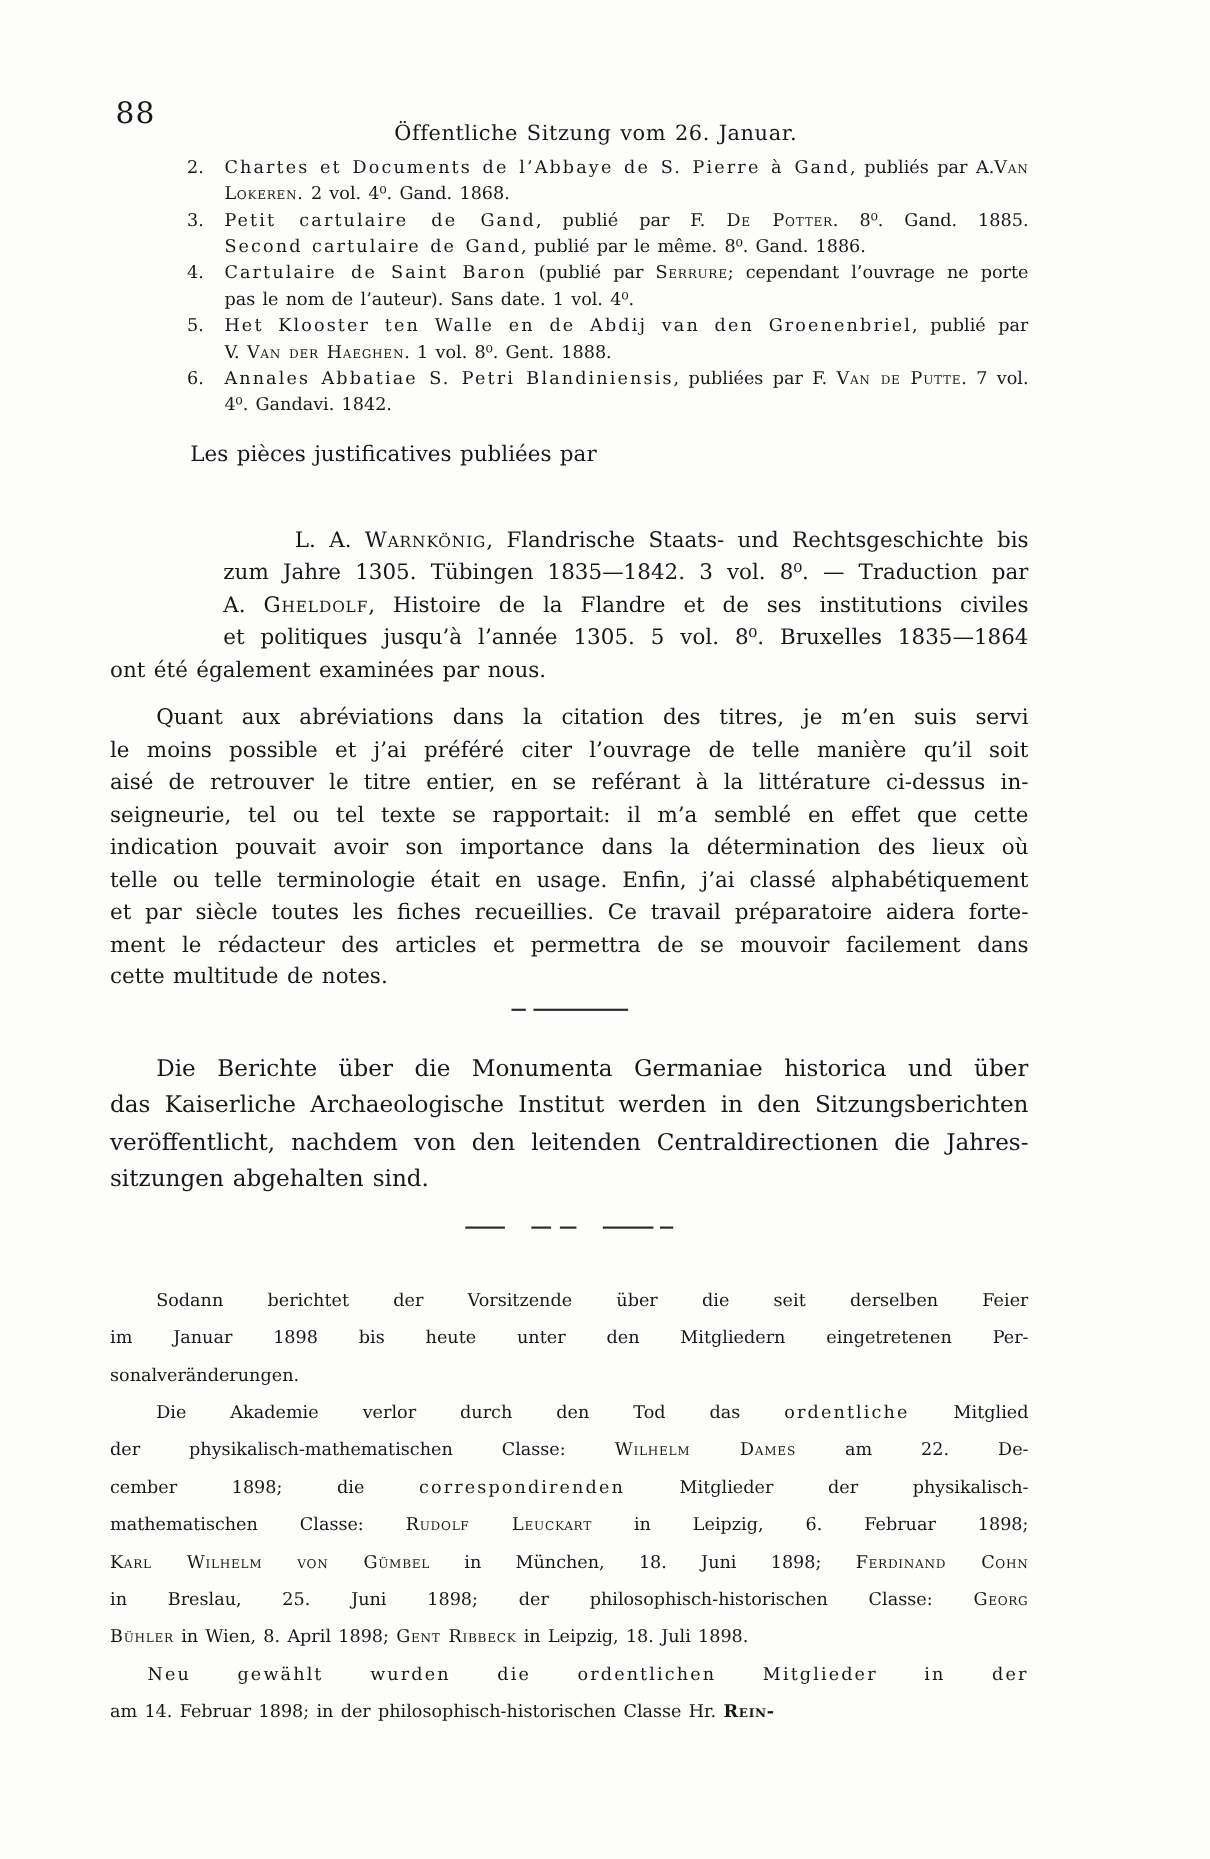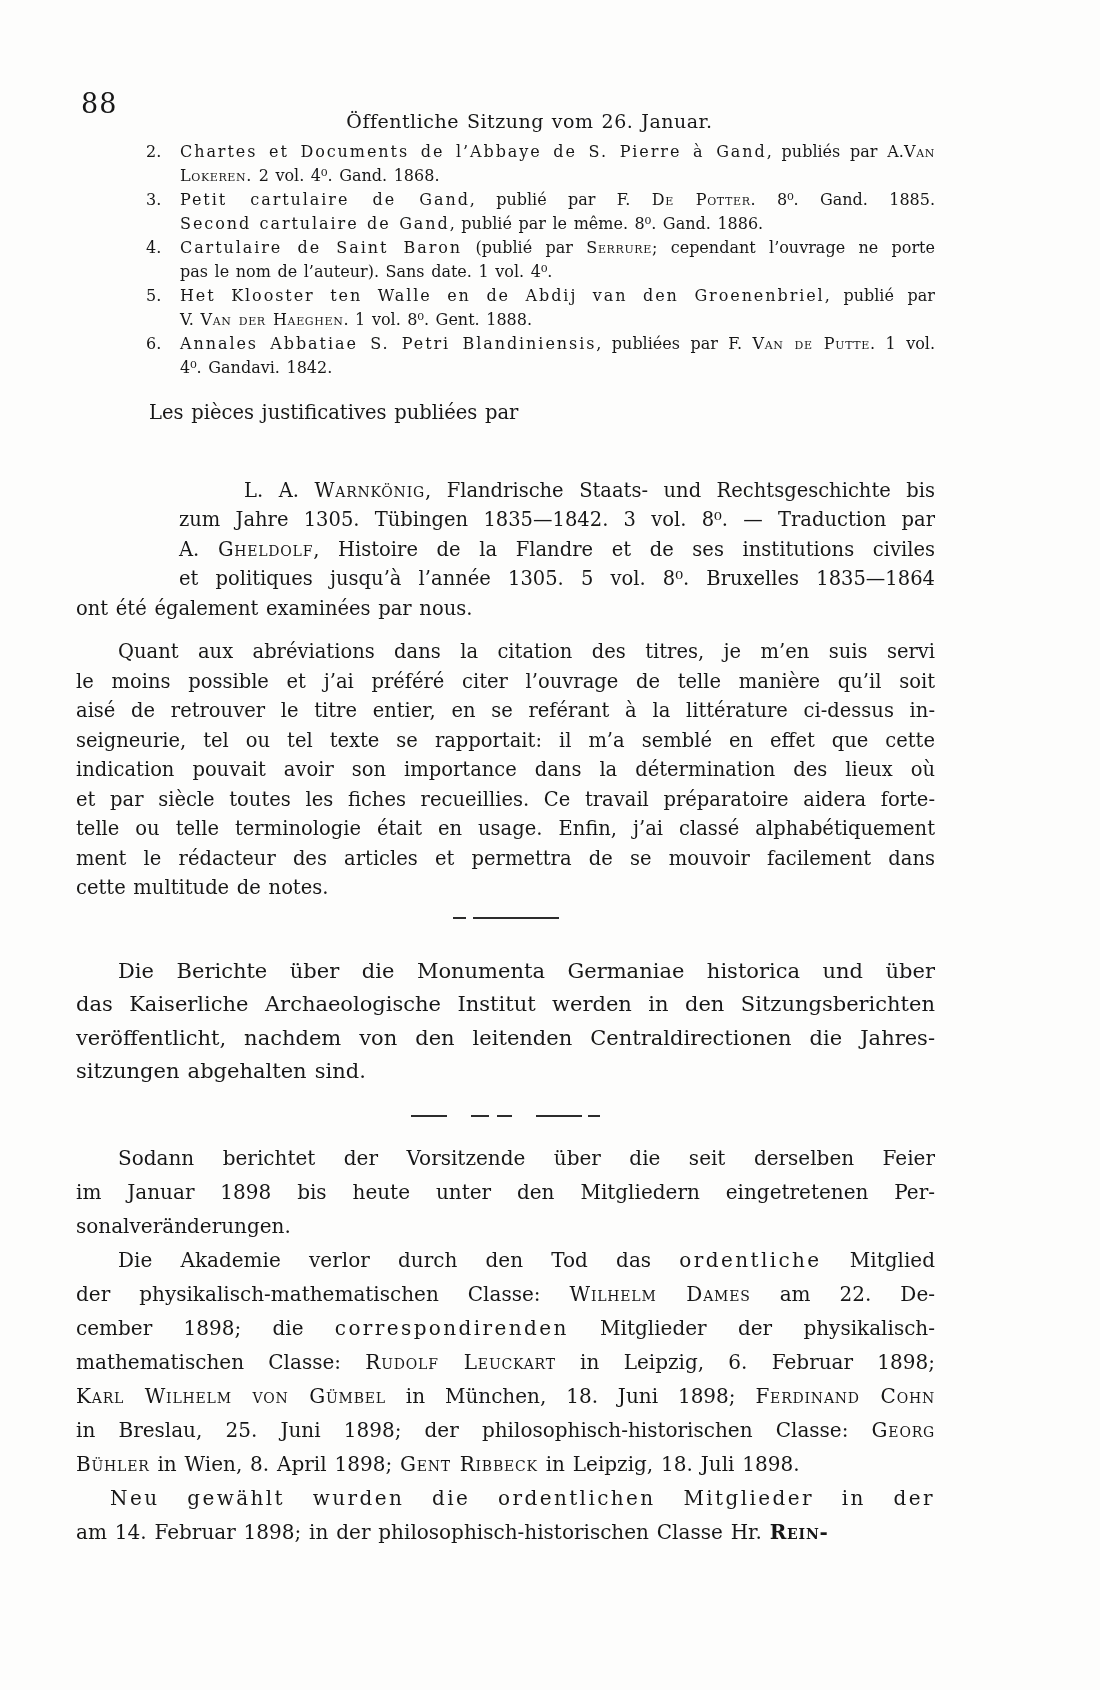--- a/index.html
+++ b/index.html
@@ -7,42 +7,42 @@
     width:1100px;height:1690px;
     background:#fdfdfc;
     font-family:"DejaVu Serif", serif;
     color:#171717;
     word-spacing:1.5px;
     -webkit-font-smoothing:antialiased;
   }
   .page{
     box-sizing:border-box;
     width:1100px;height:1690px;
-    padding:88px 165px 0 76px;
+    padding:88px 165px 0 100px;
     overflow:hidden;
   }
   .pagehead{position:relative;height:32px;}
   .pagenum{font-size:27px;letter-spacing:1px;margin-left:5px;}
   .runhead{
     position:absolute;top:22px;left:calc(50% + 24px);
     transform:translateX(-50%);
     font-size:19px;white-space:nowrap;letter-spacing:0.5px;
   }
   section{display:block;}
   .tl{overflow:hidden;white-space:normal;}
   .just{text-align:justify;text-align-last:justify;}
   .biblist{margin-top:20px;font-size:16px;line-height:24px;padding-left:70px;}
   .biblist .tl{height:24px;}
   .frintro{margin-top:18px;font-size:19.5px;line-height:29.5px;}
   .frintro .tl{height:29.5px;}
   .frpara{margin-top:14px;font-size:19.5px;line-height:29.5px;}
   .frpara .tl{height:29.5px;}
   .depara1{margin-top:36px;font-size:21px;line-height:33.5px;}
   .depara1 .tl{height:33.5px;}
-  .depara2{margin-top:24px;font-size:20px;line-height:34px;}
+  .depara2{margin-top:48px;font-size:16px;line-height:34px;}
   .depara2 .tl{height:34px;}
   .s-n{}
   .s-sp{letter-spacing:0.12em;}
   .s-sc{font-variant:small-caps;letter-spacing:0.04em;}
   .s-bsc{font-weight:700;font-variant:small-caps;letter-spacing:0.04em;}
   .s-num{display:inline-block;width:34px;letter-spacing:0;}
   .divider{display:flex;justify-content:center;align-items:center;}
   .divider i{display:block;background:#2c2c2c;}
   .d1{margin-top:14px;gap:7px;}
   .d1 i:nth-child(1){width:13px;height:2px;}
@@ -67,41 +67,41 @@
 
   <section class="biblist">
       <div class="tl just"><span class="s-num">2.</span><span class="s-sp">Chartes et Documents de l’Abbaye de S. Pierre à Gand</span><span class="s-n">, publiés par A.</span><span class="s-sc">Van</span></div>
       <div class="tl" style="text-indent: 34px;"><span class="s-sc">Lokeren.</span><span class="s-n"> 2 vol. 4⁰. Gand. 1868.</span></div>
       <div class="tl just"><span class="s-num">3.</span><span class="s-sp">Petit cartulaire de Gand</span><span class="s-n">, publié par F. </span><span class="s-sc">De Potter</span><span class="s-n">. 8⁰. Gand. 1885.</span></div>
       <div class="tl" style="text-indent: 34px;"><span class="s-sp">Second cartulaire de Gand</span><span class="s-n">, publié par le même. 8⁰. Gand. 1886.</span></div>
       <div class="tl just"><span class="s-num">4.</span><span class="s-sp">Cartulaire de Saint Baron</span><span class="s-n"> (publié par </span><span class="s-sc">Serrure</span><span class="s-n">; cependant l’ouvrage ne porte</span></div>
       <div class="tl" style="text-indent: 34px;"><span class="s-n">pas le nom de l’auteur). Sans date. 1 vol. 4⁰.</span></div>
       <div class="tl just"><span class="s-num">5.</span><span class="s-sp">Het Klooster ten Walle en de Abdij van den Groenenbriel</span><span class="s-n">, publié par</span></div>
       <div class="tl" style="text-indent: 34px;"><span class="s-n">V. </span><span class="s-sc">Van der Haeghen</span><span class="s-n">. 1 vol. 8⁰. Gent. 1888.</span></div>
-      <div class="tl just"><span class="s-num">6.</span><span class="s-sp">Annales Abbatiae S. Petri Blandiniensis</span><span class="s-n">, publiées par F. </span><span class="s-sc">Van de Putte</span><span class="s-n">. 1 vol.</span></div>
+      <div class="tl just"><span class="s-num">6.</span><span class="s-sp">Annales Abbatiae S. Petri Blandiniensis</span><span class="s-n">, publiées par F. </span><span class="s-sc">Van de Putte</span><span class="s-n">. 7 vol.</span></div>
       <div class="tl" style="text-indent: 34px;"><span class="s-n">4⁰. Gandavi. 1842.</span></div>
     </section>
 
   <section class="frintro">
       <div class="tl" style="text-indent: 73px;"><span class="s-n">Les pièces justificatives publiées par</span></div>
       <div class="tl just" style="text-indent: 168px; margin-top: 48px;"><span class="s-n">L. A. </span><span class="s-sc">Warnkönig</span><span class="s-n">, Flandrische Staats- und Rechtsgeschichte bis</span></div>
       <div class="tl just" style="text-indent: 103px;"><span class="s-n">zum Jahre 1305. Tübingen 1835—1842. 3 vol. 8⁰. — Traduction par</span></div>
       <div class="tl just" style="text-indent: 103px;"><span class="s-n">A. </span><span class="s-sc">Gheldolf</span><span class="s-n">, Histoire de la Flandre et de ses institutions civiles</span></div>
       <div class="tl just" style="text-indent: 103px;"><span class="s-n">et politiques jusqu’à l’année 1305. 5 vol. 8⁰. Bruxelles 1835—1864</span></div>
       <div class="tl"><span class="s-n">ont été également examinées par nous.</span></div>
     </section>
 
   <section class="frpara">
       <div class="tl just" style="text-indent: 42px;"><span class="s-n">Quant aux abréviations dans la citation des titres, je m’en suis servi</span></div>
       <div class="tl just"><span class="s-n">le moins possible et j’ai préféré citer l’ouvrage de telle manière qu’il soit</span></div>
       <div class="tl just"><span class="s-n">aisé de retrouver le titre entier, en se reférant à la littérature ci-dessus in-</span></div>
       <div class="tl just"><span class="s-n">seigneurie, tel ou tel texte se rapportait: il m’a semblé en effet que cette</span></div>
       <div class="tl just"><span class="s-n">indication pouvait avoir son importance dans la détermination des lieux où</span></div>
+      <div class="tl just"><span class="s-n">telle ou telle terminologie était en usage.  Enfin, j’ai classé alphabétiquement</span></div>
       <div class="tl just"><span class="s-n">et par siècle toutes les fiches recueillies.  Ce travail préparatoire aidera forte-</span></div>
-      <div class="tl just"><span class="s-n">telle ou telle terminologie était en usage.  Enfin, j’ai classé alphabétiquement</span></div>
       <div class="tl just"><span class="s-n">ment le rédacteur des articles et permettra de se mouvoir facilement dans</span></div>
       <div class="tl"><span class="s-n">cette multitude de notes.</span></div>
     </section>
 
   <div class="divider d1">
       <i></i>
       <i></i>
     </div>
 
   <section class="depara1">

